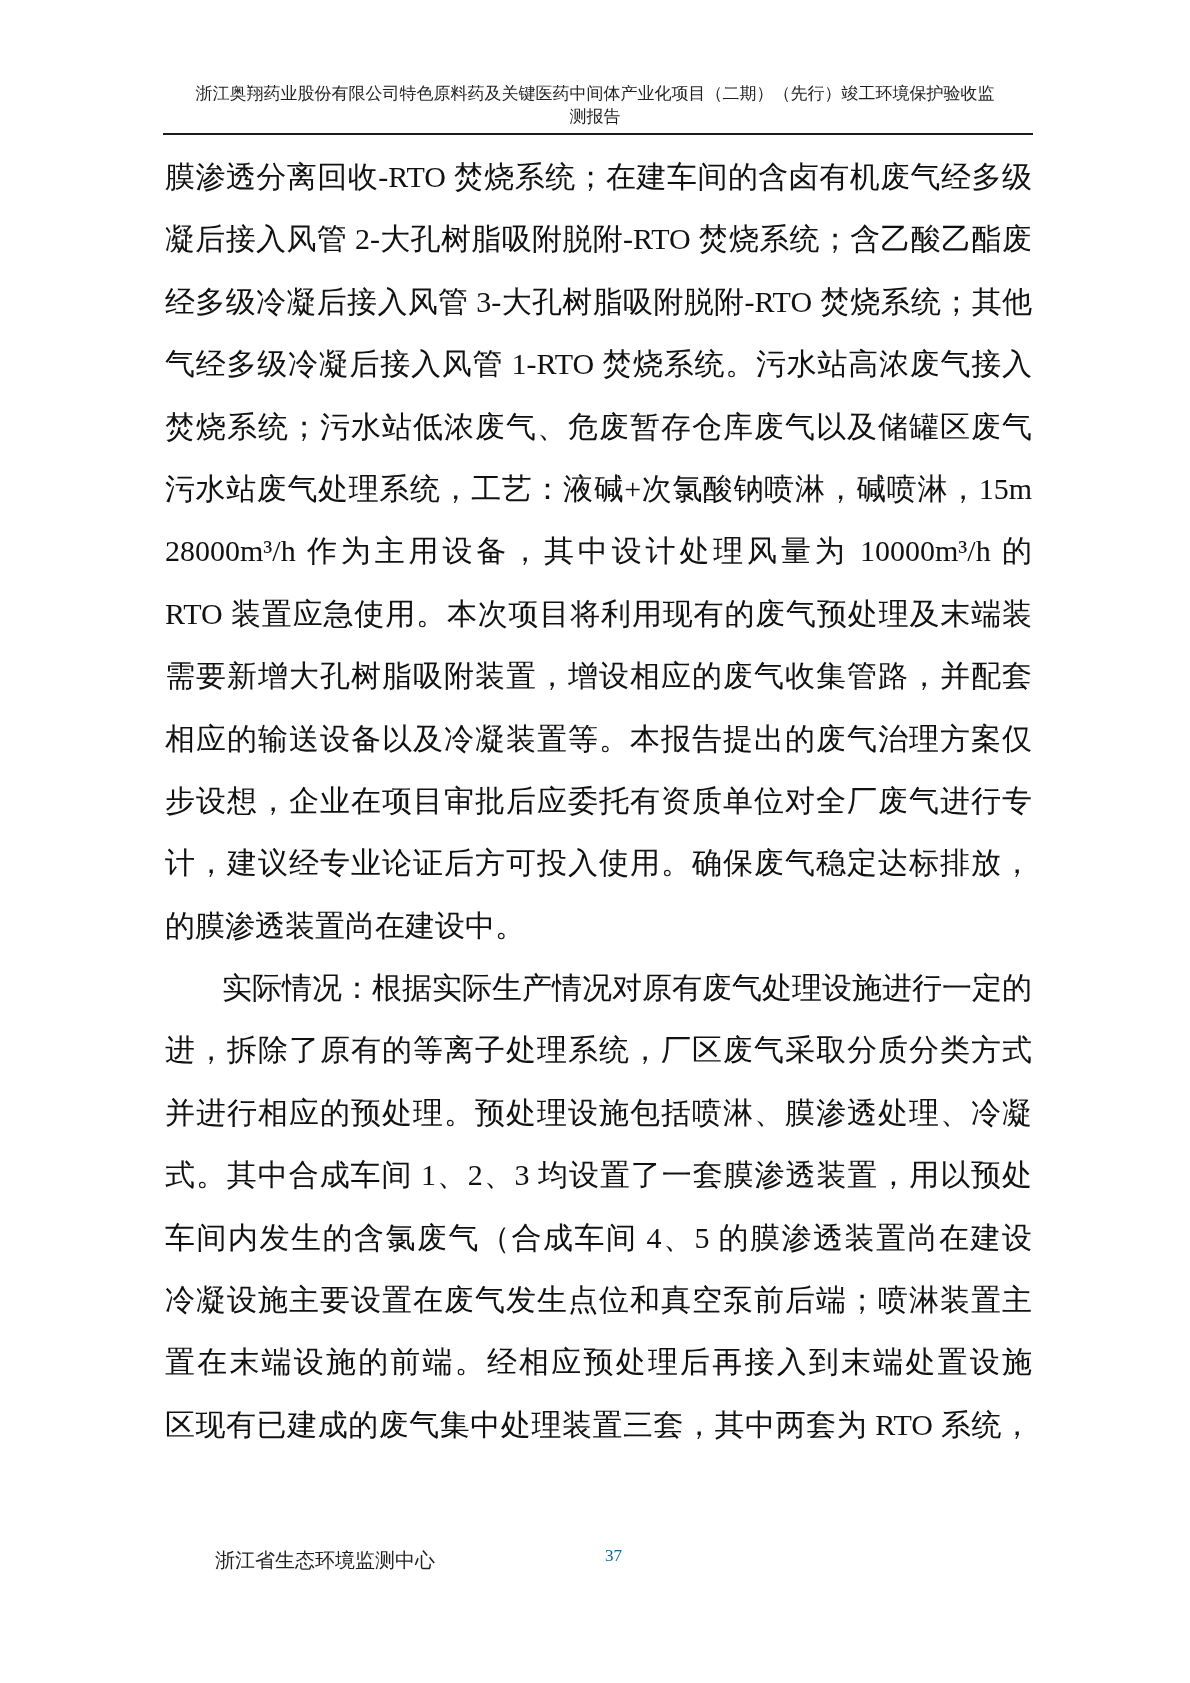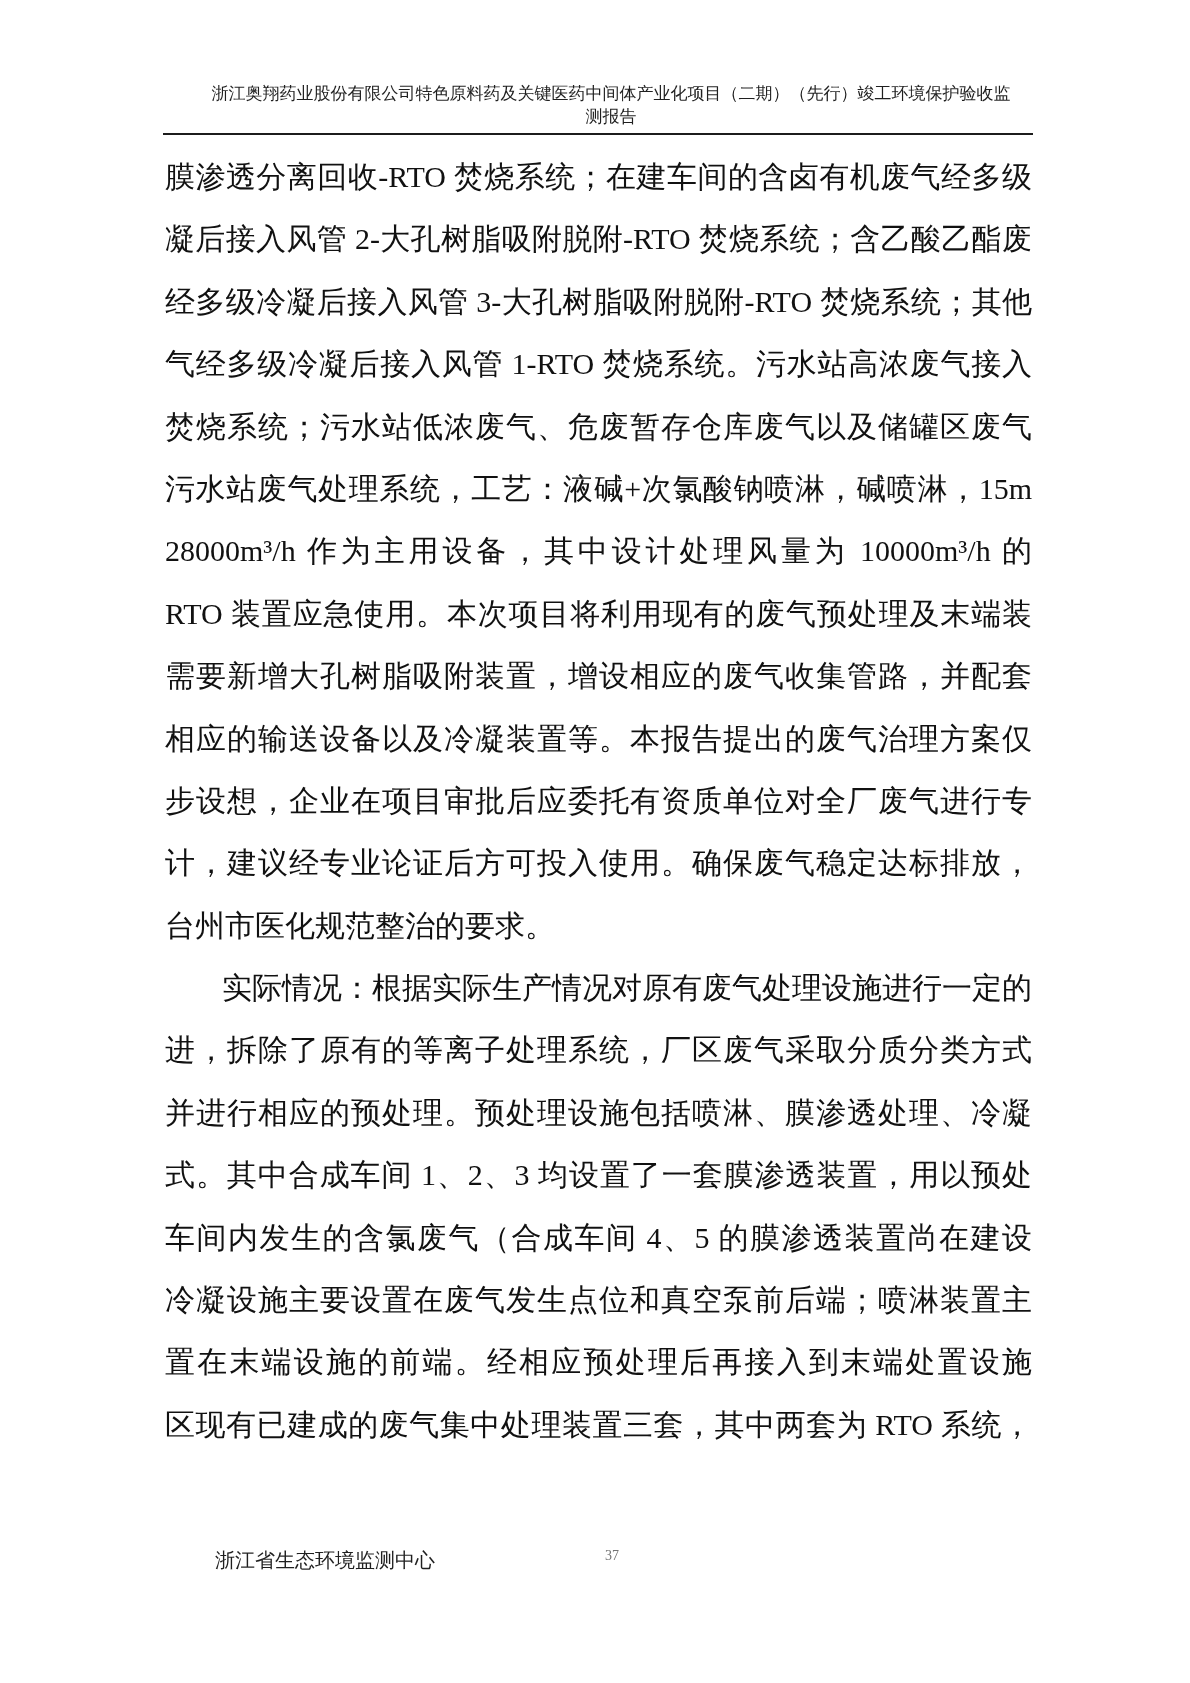--- a/index.html
+++ b/index.html
@@ -19,21 +19,20 @@
   .doc-header {
     position: absolute;
     top: 82px;
     left: 50%;
     transform: translateX(-50%);
     width: 812px;
     text-align: center;
     font-size: 17px;
     line-height: 23px;
     color: #1f1f1f;
-    margin-left: 16px;
   }
   .header-rule {
     position: absolute;
     top: 133px;
     left: 163px;
     width: 870px;
     height: 0;
     border-top: 2px solid #1c1c1c;
   }
   .doc-body {
@@ -63,23 +62,23 @@
     top: 1548px;
     left: 215px;
     font-size: 20px;
     line-height: 24px;
     color: #1f1f1f;
   }
   .doc-footer-page {
     position: absolute;
     top: 1544px;
     left: 605px;
-    font-size: 14px;
+    font-size: 17px;
     line-height: 24px;
-    color: #737373;
+    color: #0369a1;
   }
 </style>
 </head>
 <body>
 
 <div class="page">
 
   <div class="doc-header">浙江奥翔药业股份有限公司特色原料药及关键医药中间体产业化项目（二期）（先行）竣工环境保护验收监测报告</div>
   <div class="header-rule"></div>
 
@@ -89,21 +88,21 @@
     <div class="line">经多级冷凝后接入风管 3-大孔树脂吸附脱附-RTO 焚烧系统；其他废</div>
     <div class="line">气经多级冷凝后接入风管 1-RTO 焚烧系统。污水站高浓废气接入 RTO</div>
     <div class="line">焚烧系统；污水站低浓废气、危废暂存仓库废气以及储罐区废气接入</div>
     <div class="line">污水站废气处理系统，工艺：液碱+次氯酸钠喷淋，碱喷淋，15m 高</div>
     <div class="line">28000m³/h 作为主用设备，其中设计处理风量为 10000m³/h 的</div>
     <div class="line">RTO 装置应急使用。本次项目将利用现有的废气预处理及末端装置，</div>
     <div class="line">需要新增大孔树脂吸附装置，增设相应的废气收集管路，并配套完善</div>
     <div class="line">相应的输送设备以及冷凝装置等。本报告提出的废气治理方案仅为初</div>
     <div class="line">步设想，企业在项目审批后应委托有资质单位对全厂废气进行专项设</div>
     <div class="line">计，建议经专业论证后方可投入使用。确保废气稳定达标排放，符合</div>
-    <div class="line flush">台州市医化规范整治的要求。</div>
+    <div class="line flush">的膜渗透装置尚在建设中。</div>
     <div class="line indent">实际情况：根据实际生产情况对原有废气处理设施进行一定的改</div>
     <div class="line">进，拆除了原有的等离子处理系统，厂区废气采取分质分类方式收集，</div>
     <div class="line">并进行相应的预处理。预处理设施包括喷淋、膜渗透处理、冷凝等方</div>
     <div class="line">式。其中合成车间 1、2、3 均设置了一套膜渗透装置，用以预处理各</div>
     <div class="line">车间内发生的含氯废气（合成车间 4、5 的膜渗透装置尚在建设中）；</div>
     <div class="line">冷凝设施主要设置在废气发生点位和真空泵前后端；喷淋装置主要设</div>
     <div class="line">置在末端设施的前端。经相应预处理后再接入到末端处置设施中。厂</div>
     <div class="line">区现有已建成的废气集中处理装置三套，其中两套为 RTO 系统，另</div>
   </div>
 

